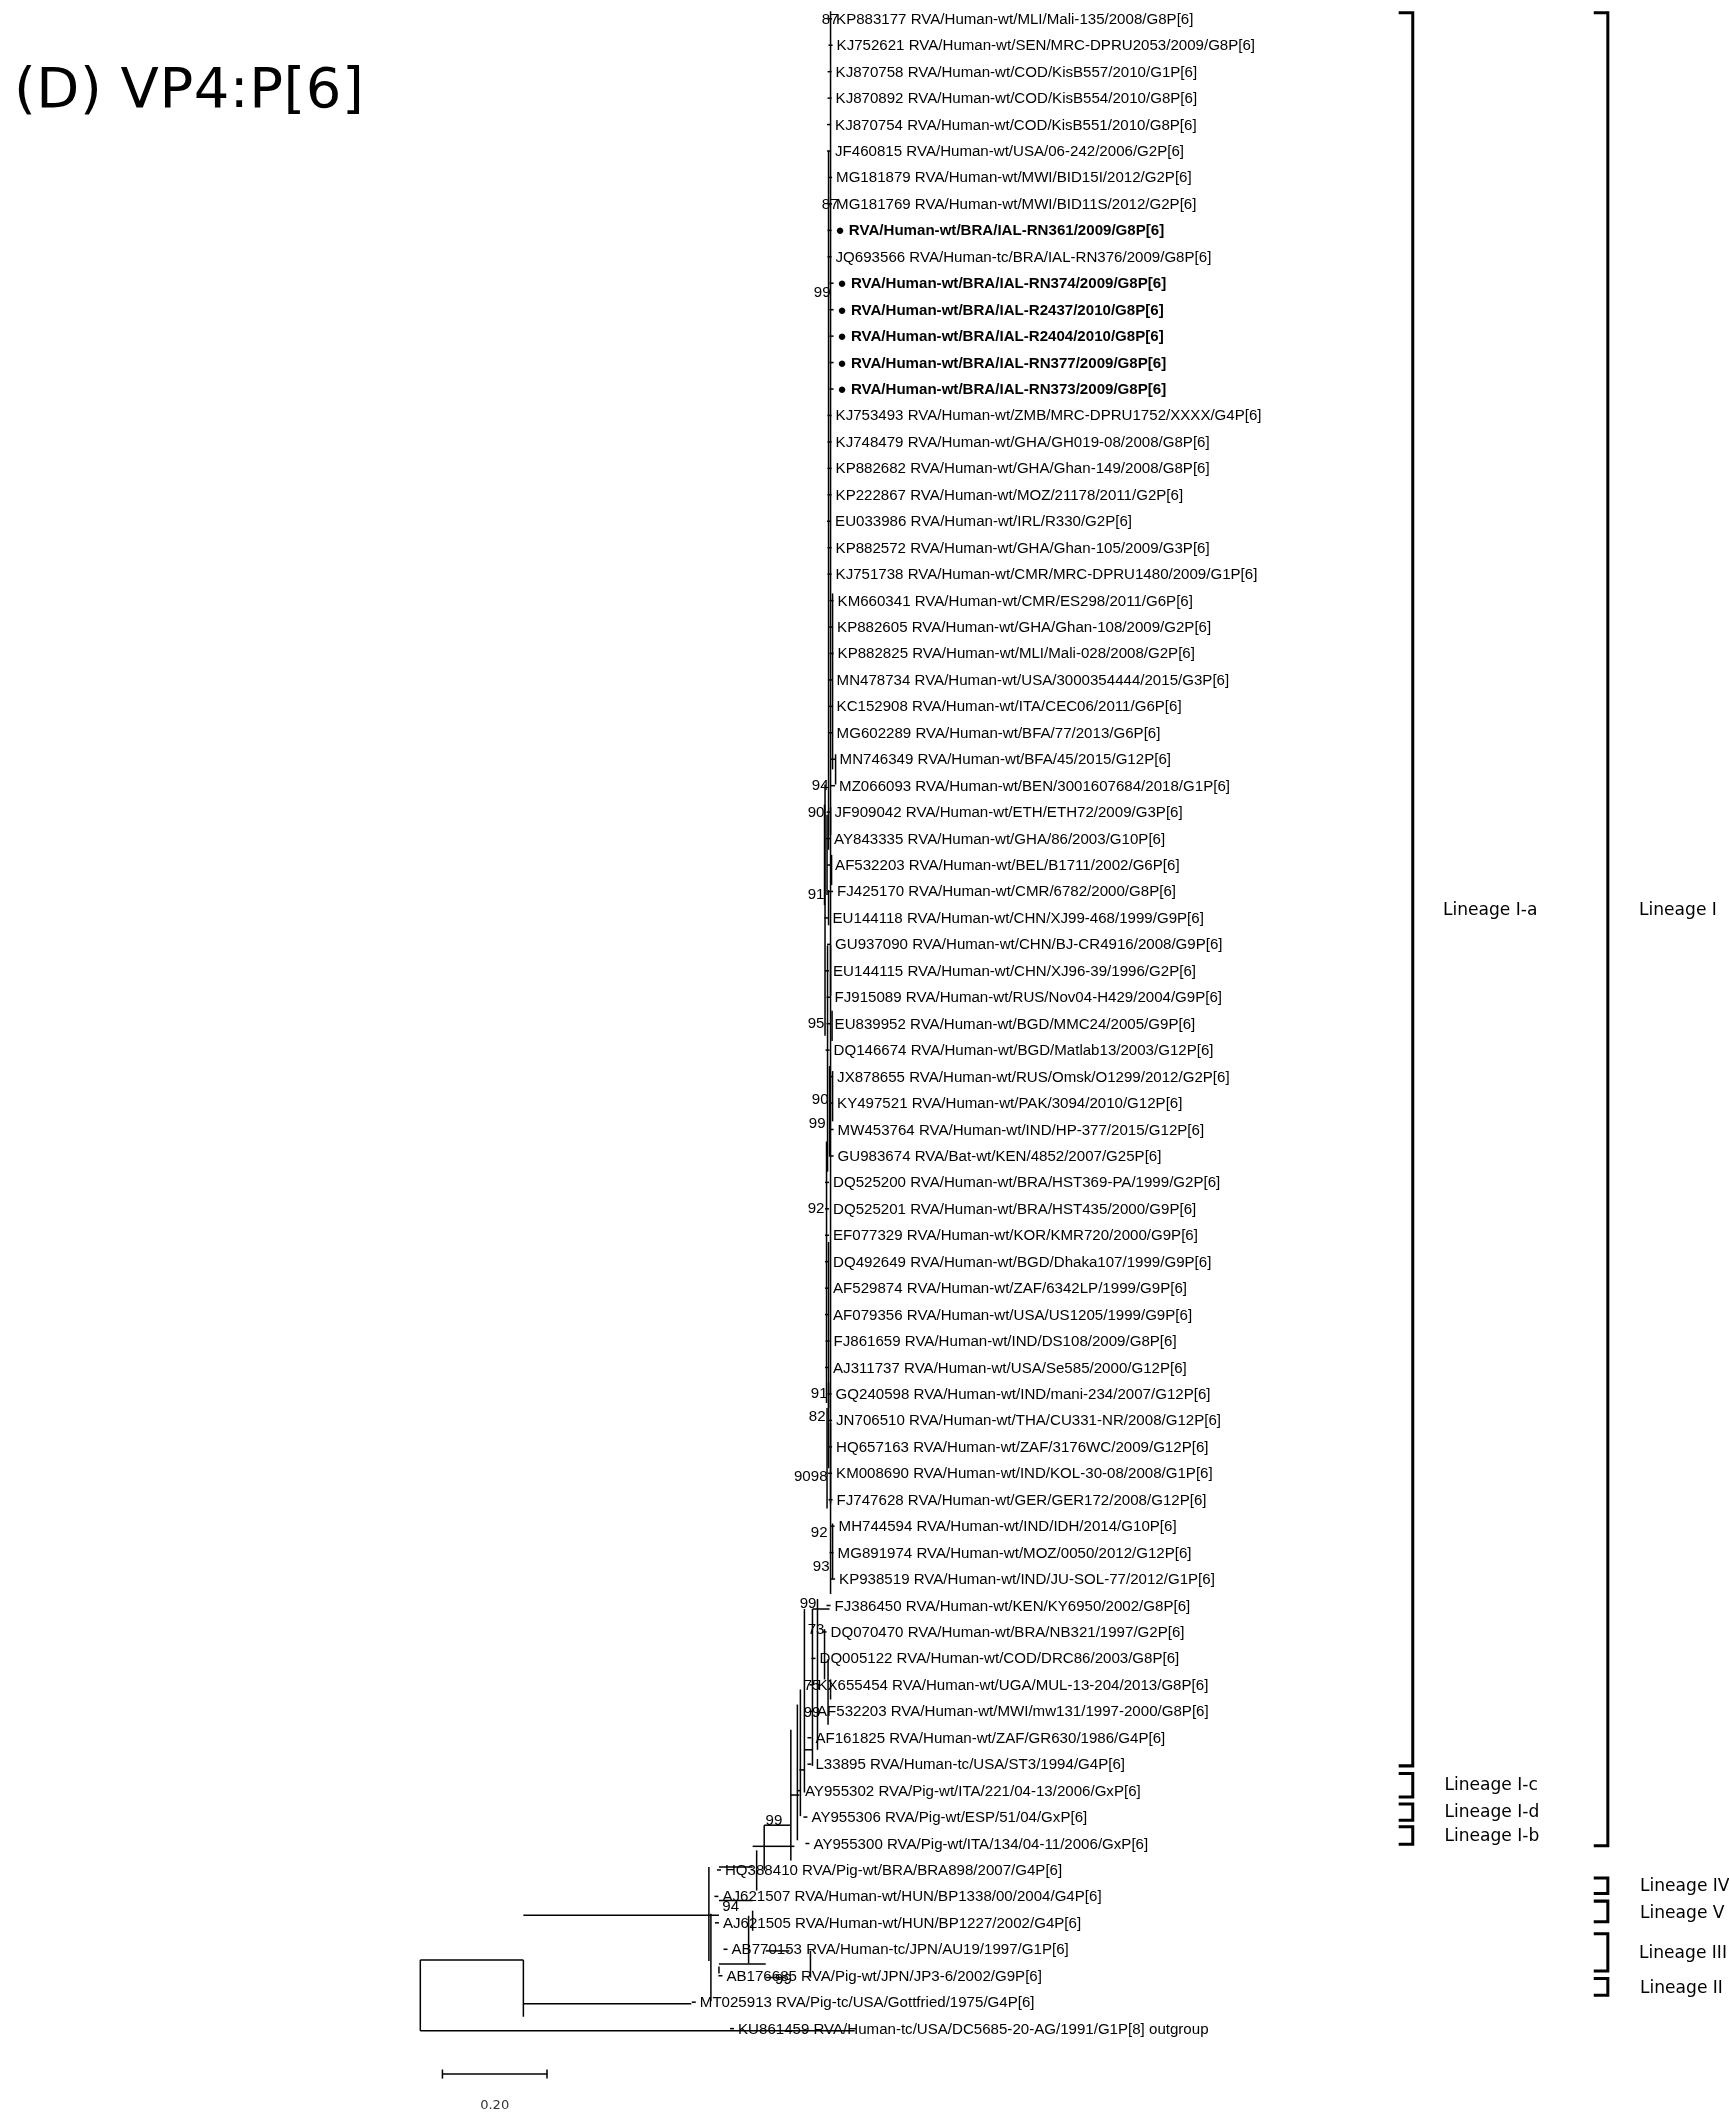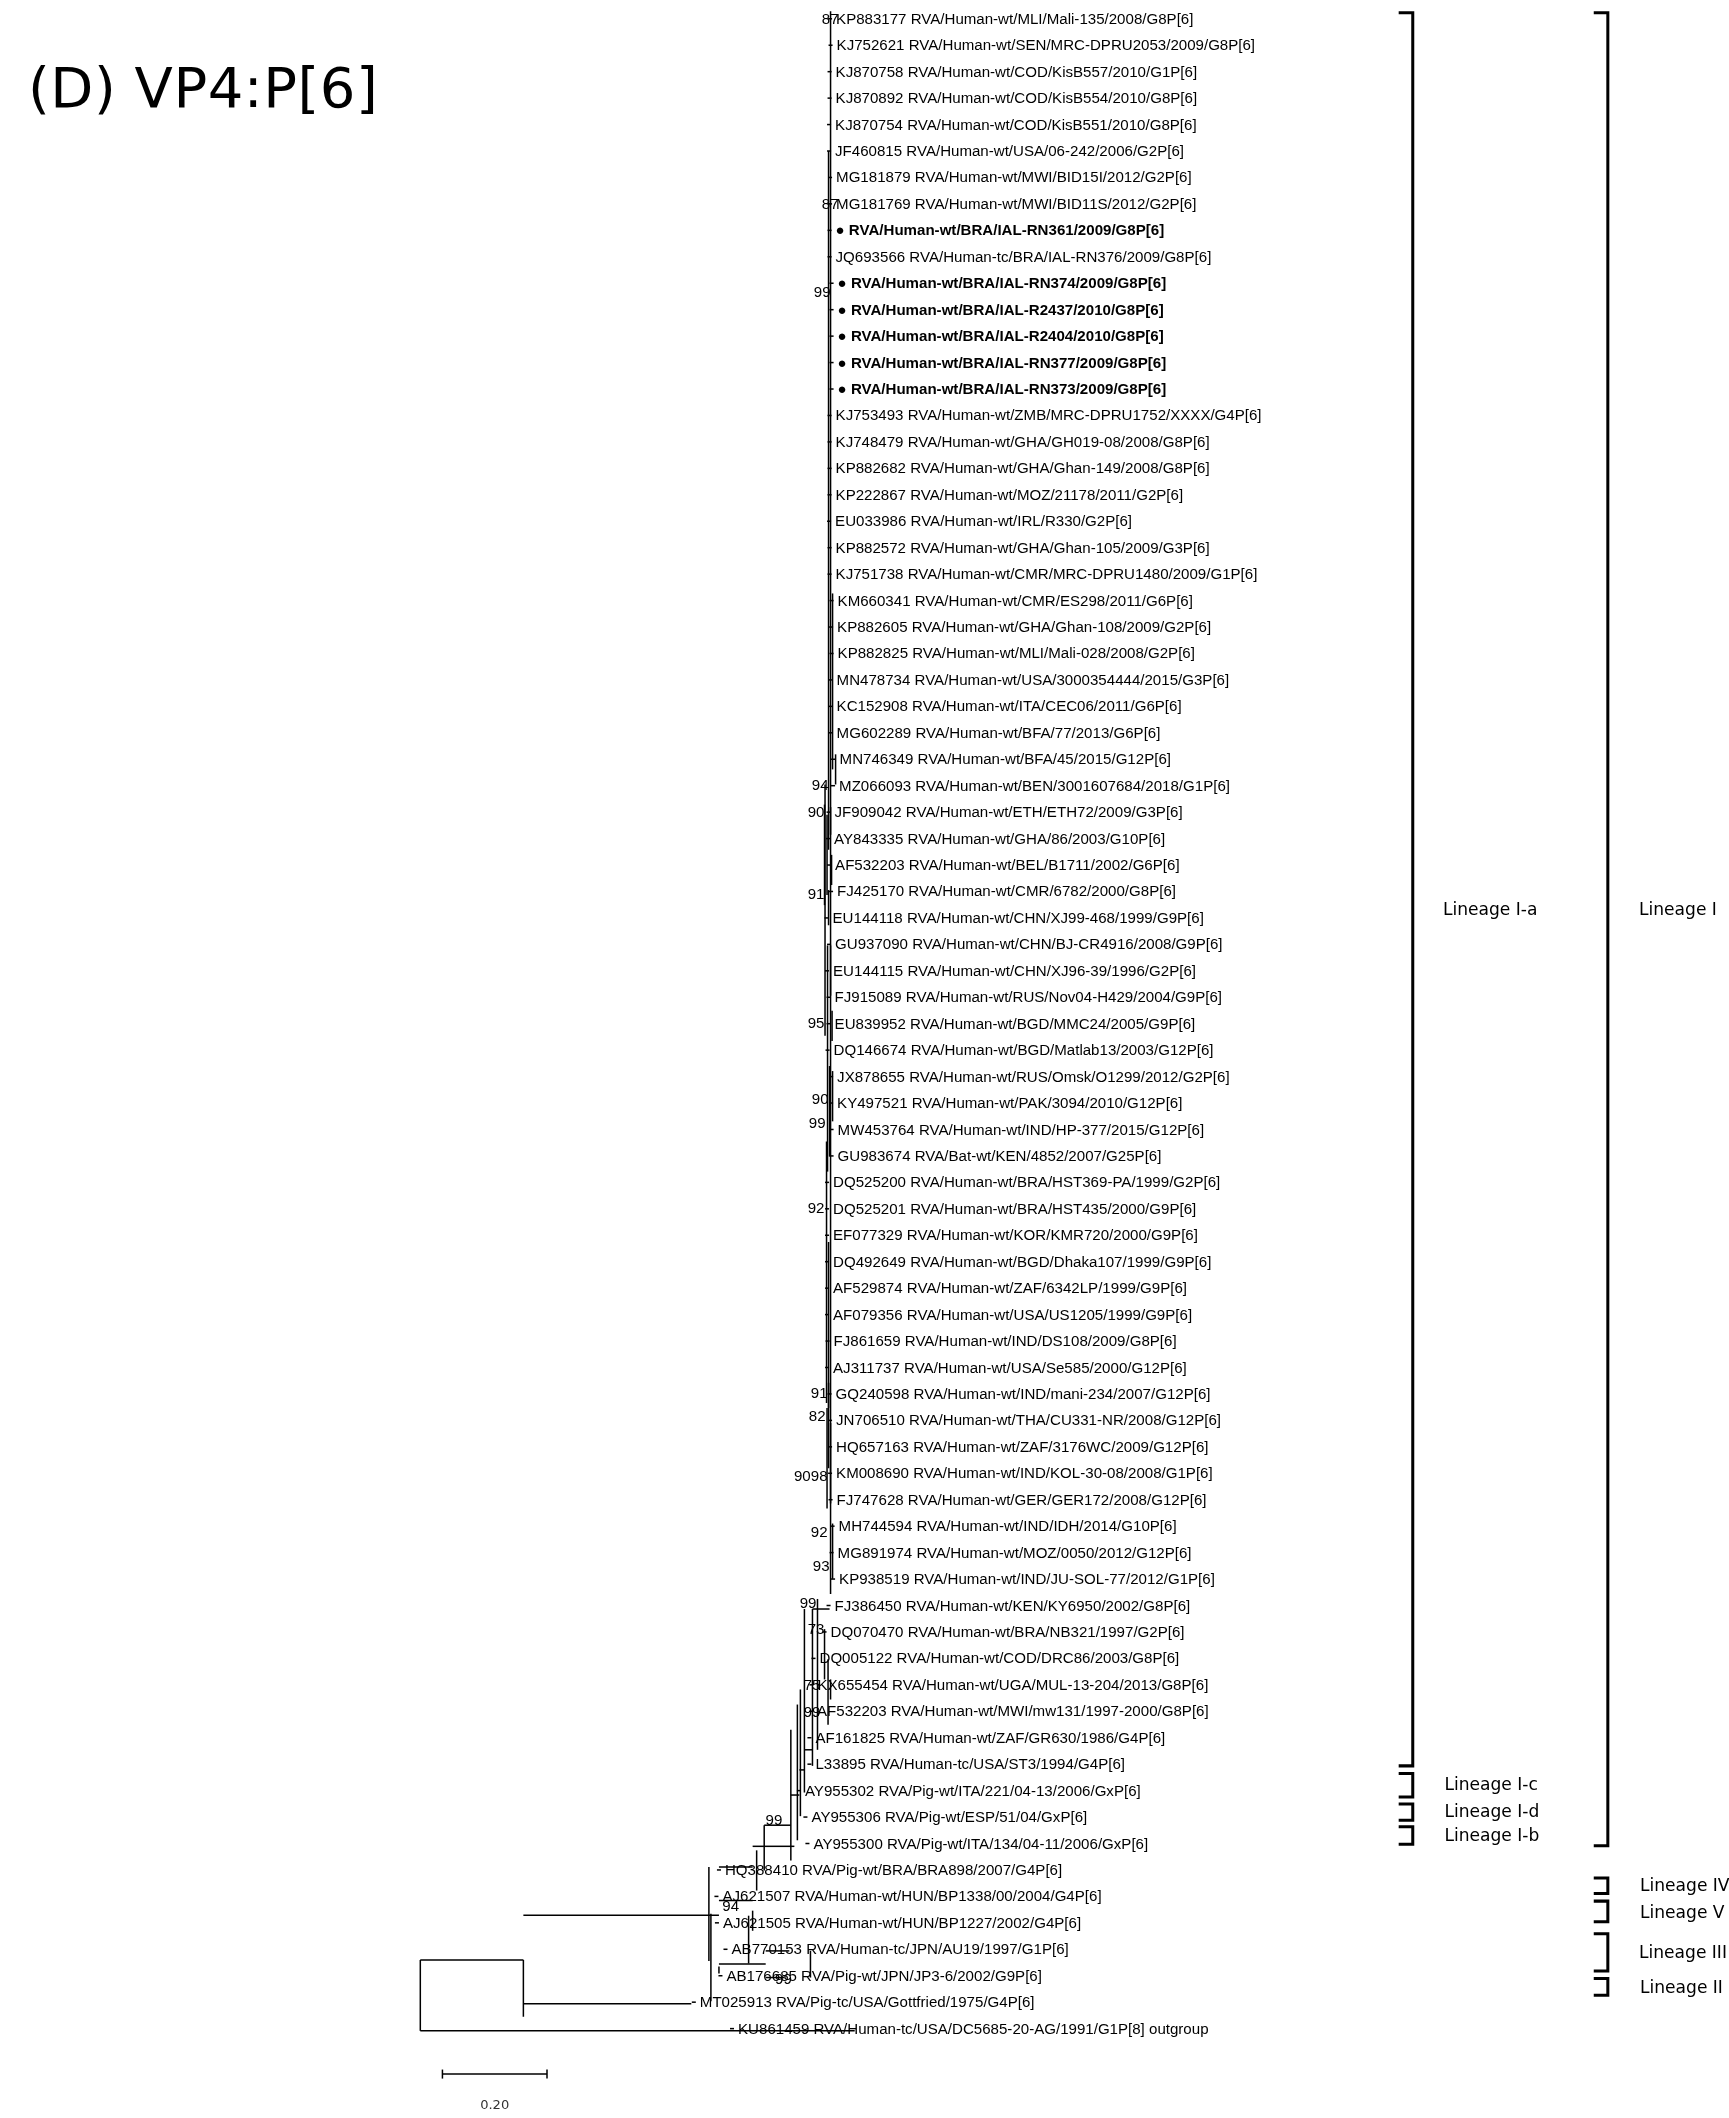--- a/index.html
+++ b/index.html
@@ -1,17 +1,17 @@
 <!DOCTYPE html>
 <html style="font-size:8px"><head>
 <meta charset="utf-8">
 <style>
   html, body { margin: 0; padding: 0; background: #ffffff; }
   body { width: 1730px; height: 2119px; position: relative; overflow: hidden; font-family: "Liberation Sans", sans-serif; color: #000; }
-  #figure-title { position: absolute; left: 28px; top: 60px; font-family: "DejaVu Sans", sans-serif; font-size: 56px; line-height: 1; letter-spacing: 0.5px; color: #000; }
+  #figure-title { position: absolute; left: 14px; top: 60px; font-family: "DejaVu Sans", sans-serif; font-size: 56px; line-height: 1; letter-spacing: 0.5px; color: #000; }
   svg#tree { position: absolute; left: 0; top: 0; width: 1730px; height: 2119px; }
   .leaf { font-family: "Liberation Sans", sans-serif; font-size: 30px; fill: #000; }
   .leaf.bold { font-weight: bold; }
   .boot { font-family: "Liberation Sans", sans-serif; font-size: 30px; fill: #000; }
   .lineage { font-family: "DejaVu Sans", sans-serif; font-size: 34px; fill: #000; }
   .scale-label { font-family: "DejaVu Sans", sans-serif; font-size: 26px; fill: #333; }
   .branch { stroke: #000; stroke-width: 3; fill: none; }
   .bracket { stroke: #000; stroke-width: 6; fill: none; }
 </style>
 </head>

